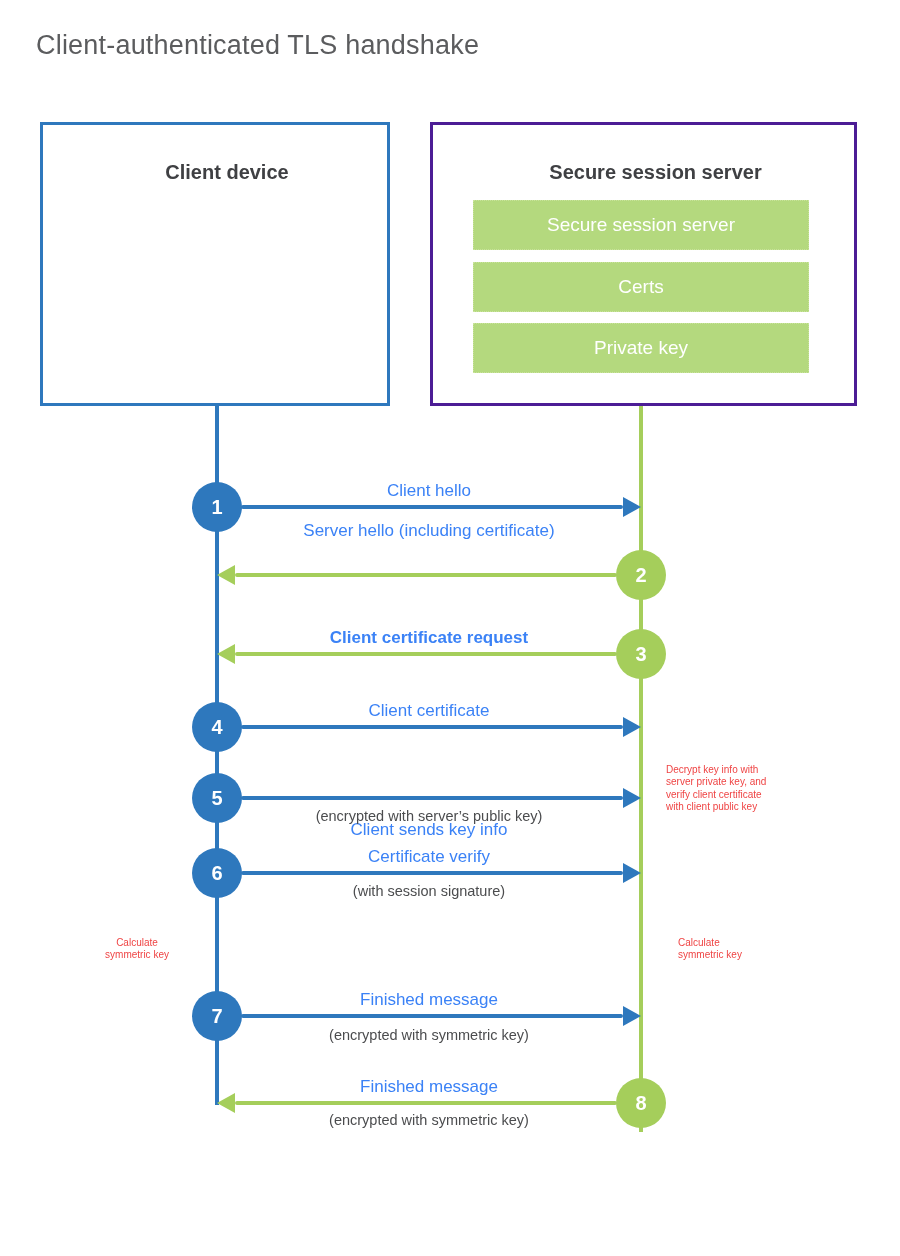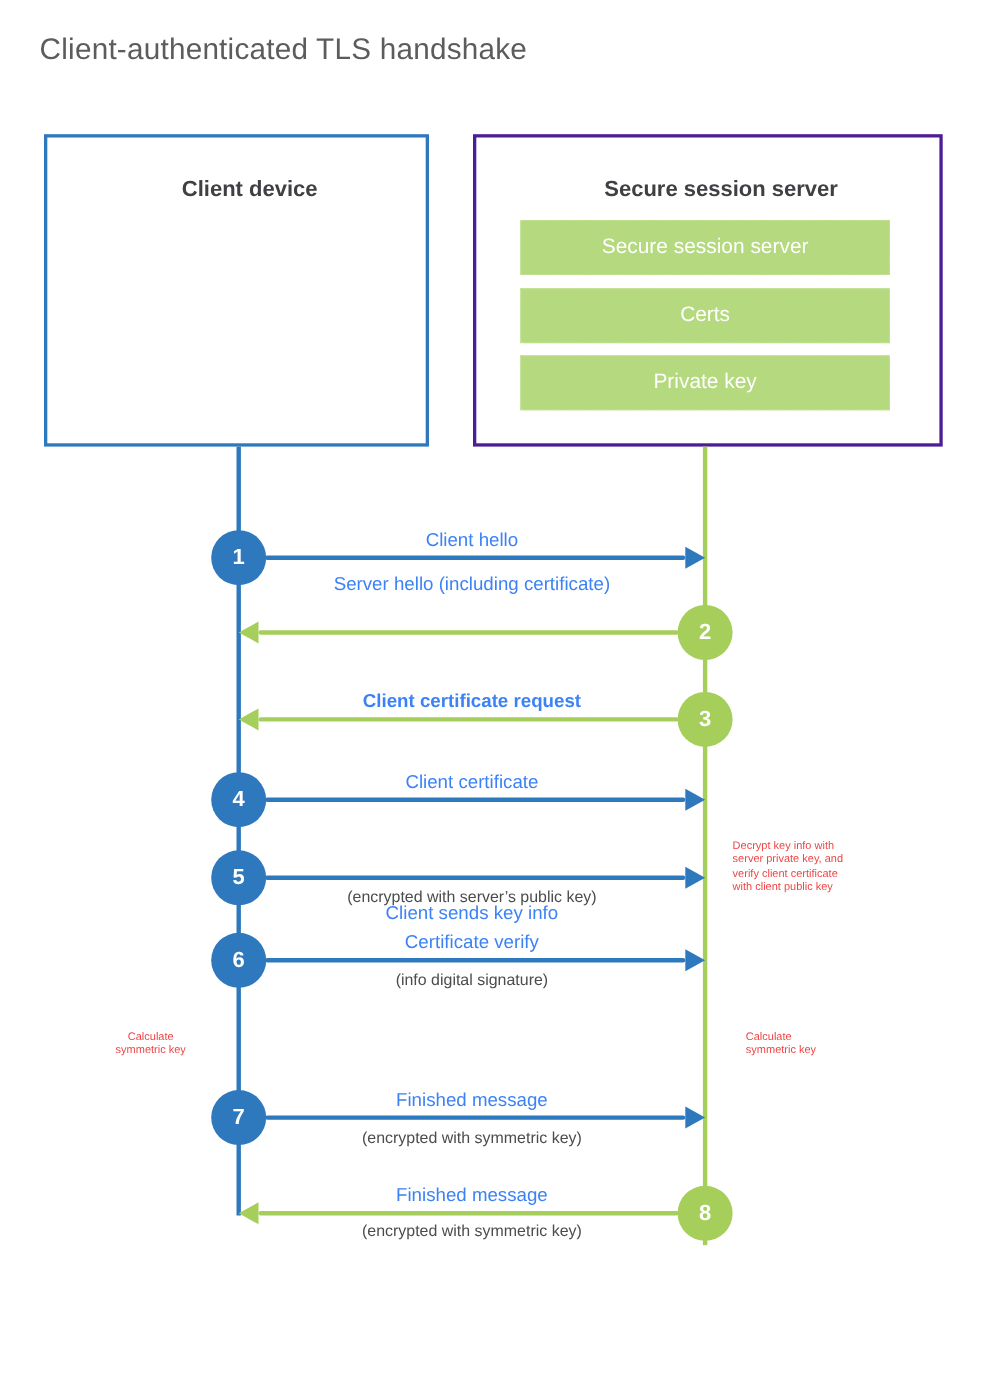--- a/index.html
+++ b/index.html
@@ -124,21 +124,21 @@
     <div class="arrow-head head-right" style="top:788px;"></div>
     <div class="circle circle-blue" style="left:192px;top:773px;">5</div>
     <div class="msg-sublabel" style="top:808px;">(encrypted with server’s public key)</div>
   </div>
 
   <div>
     <div class="msg-label" style="top:847px;">Certificate verify</div>
     <div class="arrow-line arrow-line-blue" style="top:871px;"></div>
     <div class="arrow-head head-right" style="top:863px;"></div>
     <div class="circle circle-blue" style="left:192px;top:848px;">6</div>
-    <div class="msg-sublabel" style="top:883px;">(info digital signature)</div>
+    <div class="msg-sublabel" style="top:883px;">(with session signature)</div>
   </div>
 
   <div>
     <div class="msg-label" style="top:990px;">Finished message</div>
     <div class="arrow-line arrow-line-blue" style="top:1014px;"></div>
     <div class="arrow-head head-right" style="top:1006px;"></div>
     <div class="circle circle-blue" style="left:192px;top:991px;">7</div>
     <div class="msg-sublabel" style="top:1027px;">(encrypted with symmetric key)</div>
   </div>
 

